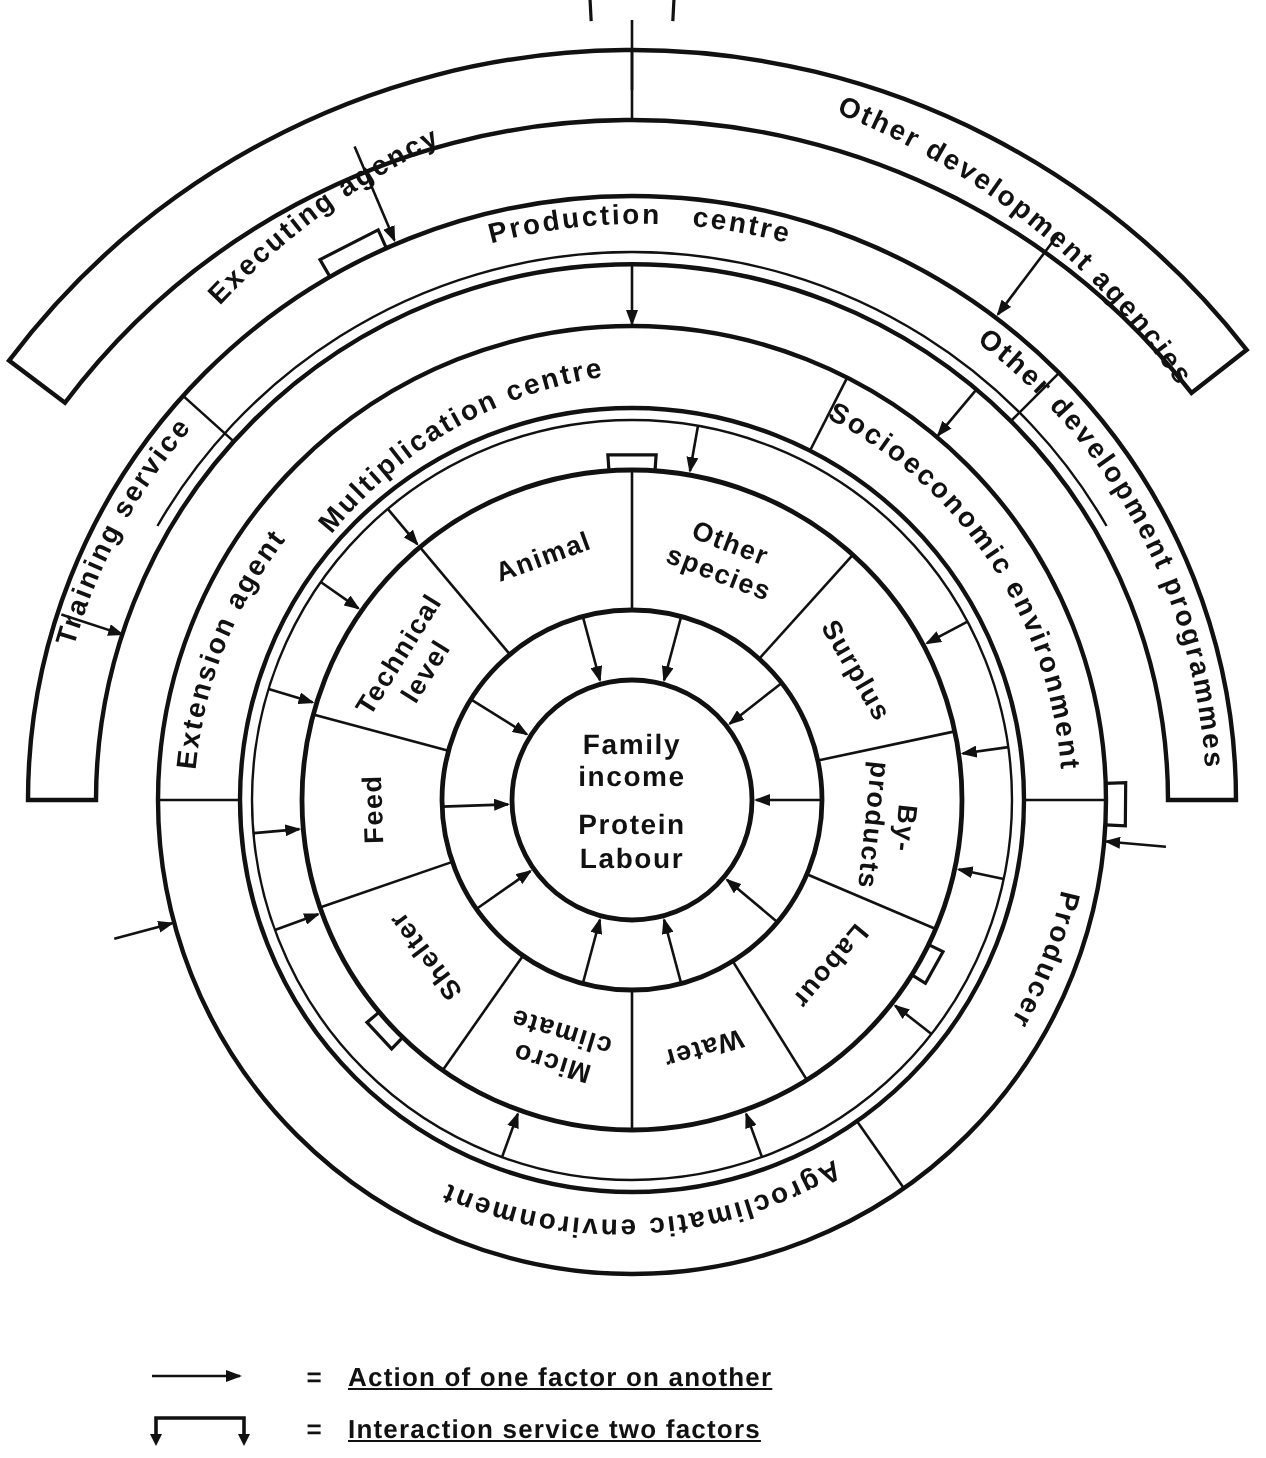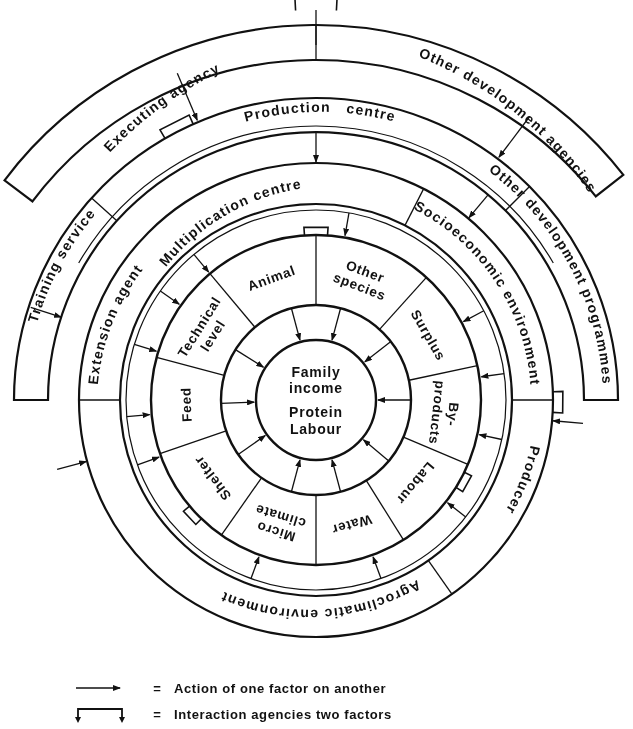--- a/index.html
+++ b/index.html
@@ -6,21 +6,21 @@
   body { width: 633px; height: 729px; overflow: hidden; position: relative; }
   #diagram { position: absolute; left: 0; top: 0; }
   svg text { font-family: "Liberation Sans", sans-serif; fill: #111; font-weight: bold; }
   .ring-label { font-size: 14px; letter-spacing: 1.2px; }
   .sector-label { font-size: 13.5px; letter-spacing: 0.8px; }
   .center-label { font-size: 14px; letter-spacing: 0.8px; }
   .legend { position: absolute; left: 70px; top: 675px; font-family: "Liberation Sans", sans-serif; font-size: 13px; font-weight: bold; color: #111; }
   .legend-row { display: flex; align-items: center; height: 26px; }
   .legend-sym { width: 78px; height: 20px; }
   .legend-eq { width: 18px; text-align: center; }
-  .legend-text { margin-left: 8px; letter-spacing: 0.6px; }
+  .legend-text { margin-left: 8px; letter-spacing: 0.6px; text-decoration: underline; }
 </style>
 </head>
 <body>
 
 <svg id="diagram" width="633" height="729" viewBox="0 0 633 729">
   <defs>
     <marker id="arrowhead" markerWidth="8" markerHeight="6" refX="7" refY="3" orient="auto" markerUnits="userSpaceOnUse">
       <path d="M0,0 L8,3 L0,6 Z" fill="#111"></path>
     </marker>
 
@@ -164,15 +164,15 @@
     </svg>
     <span class="legend-eq">=</span>
     <span class="legend-text">Action of one factor on another</span>
   </div>
   <div class="legend-row">
     <svg class="legend-sym" viewBox="0 0 78 20">
       <path d="M8,17 L8,5 L52,5 L52,17" stroke="#111" stroke-width="1.8" fill="none"></path>
       <path d="M5,13 L8,19 L11,13 Z M49,13 L52,19 L55,13 Z" fill="#111"></path>
     </svg>
     <span class="legend-eq">=</span>
-    <span class="legend-text">Interaction agencies two factors</span>
+    <span class="legend-text">Interaction service two factors</span>
   </div>
 </div>
 
 </body></html>

